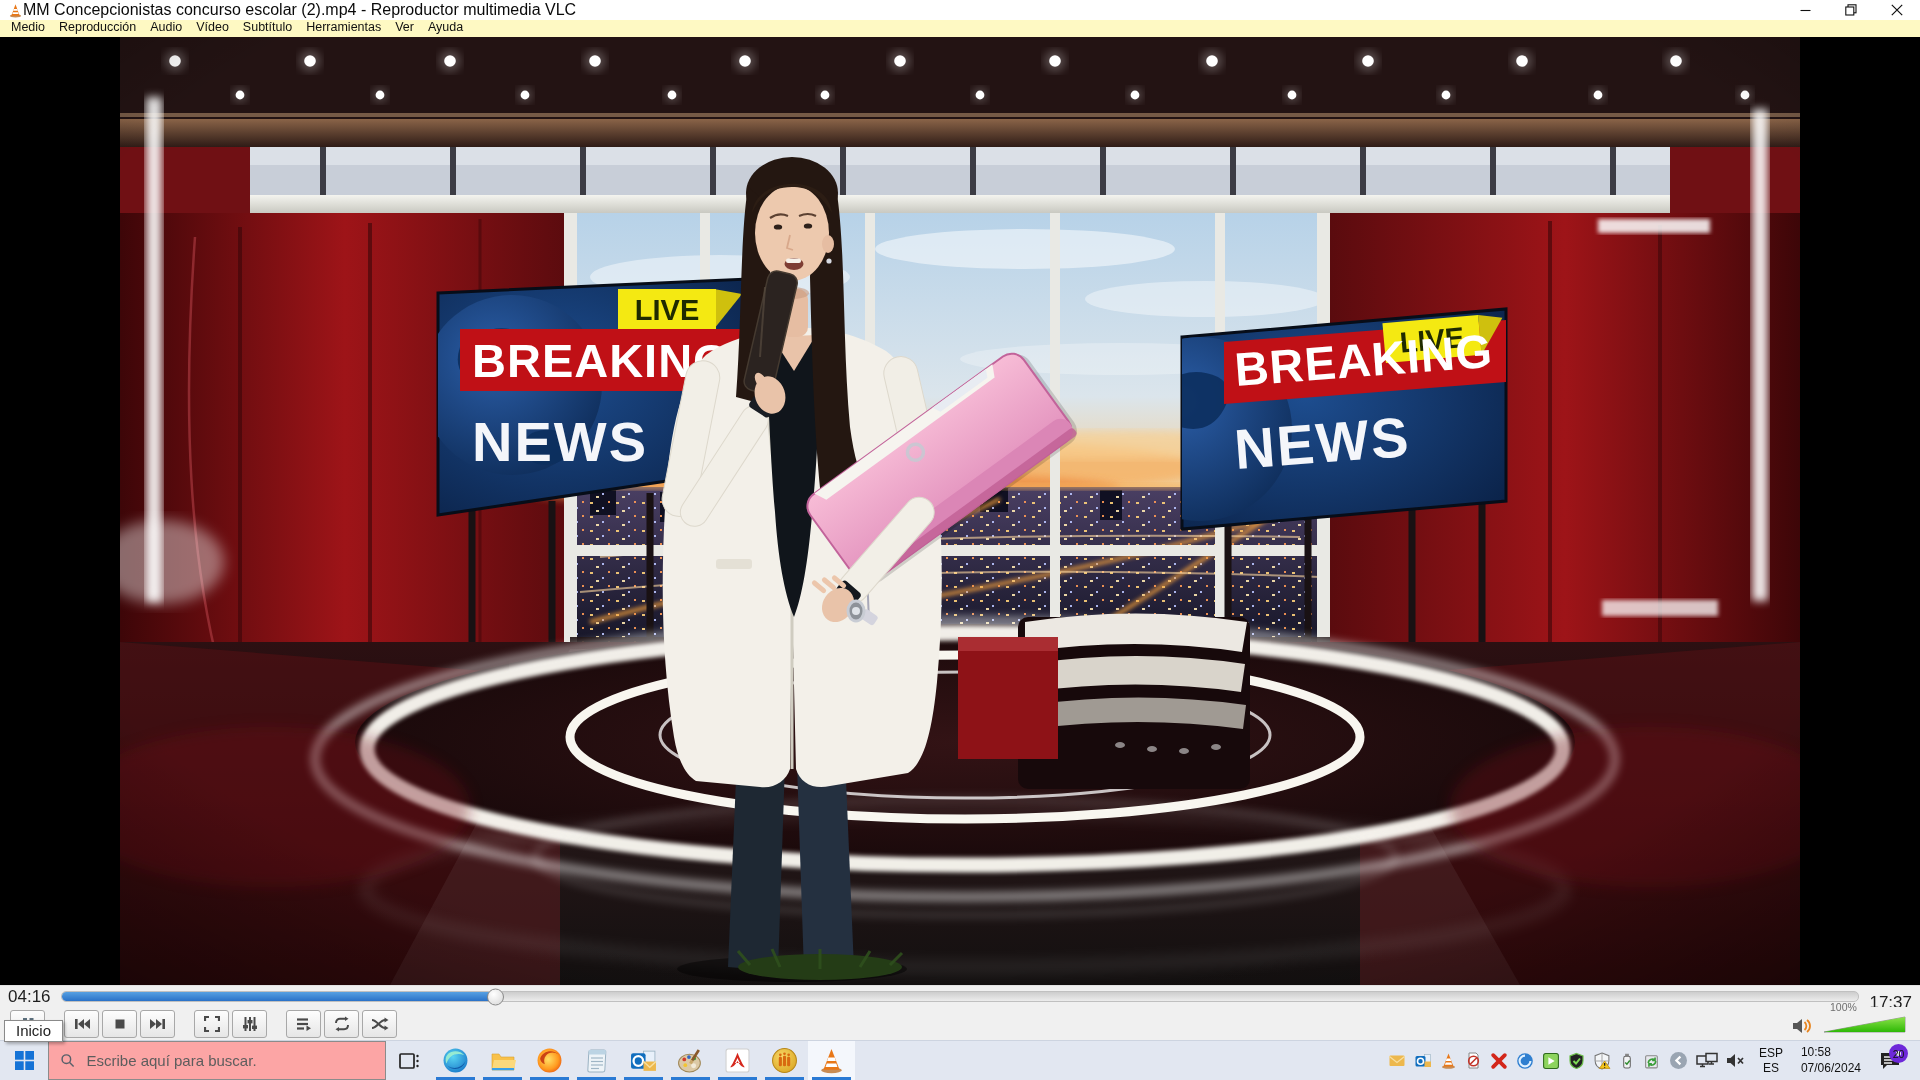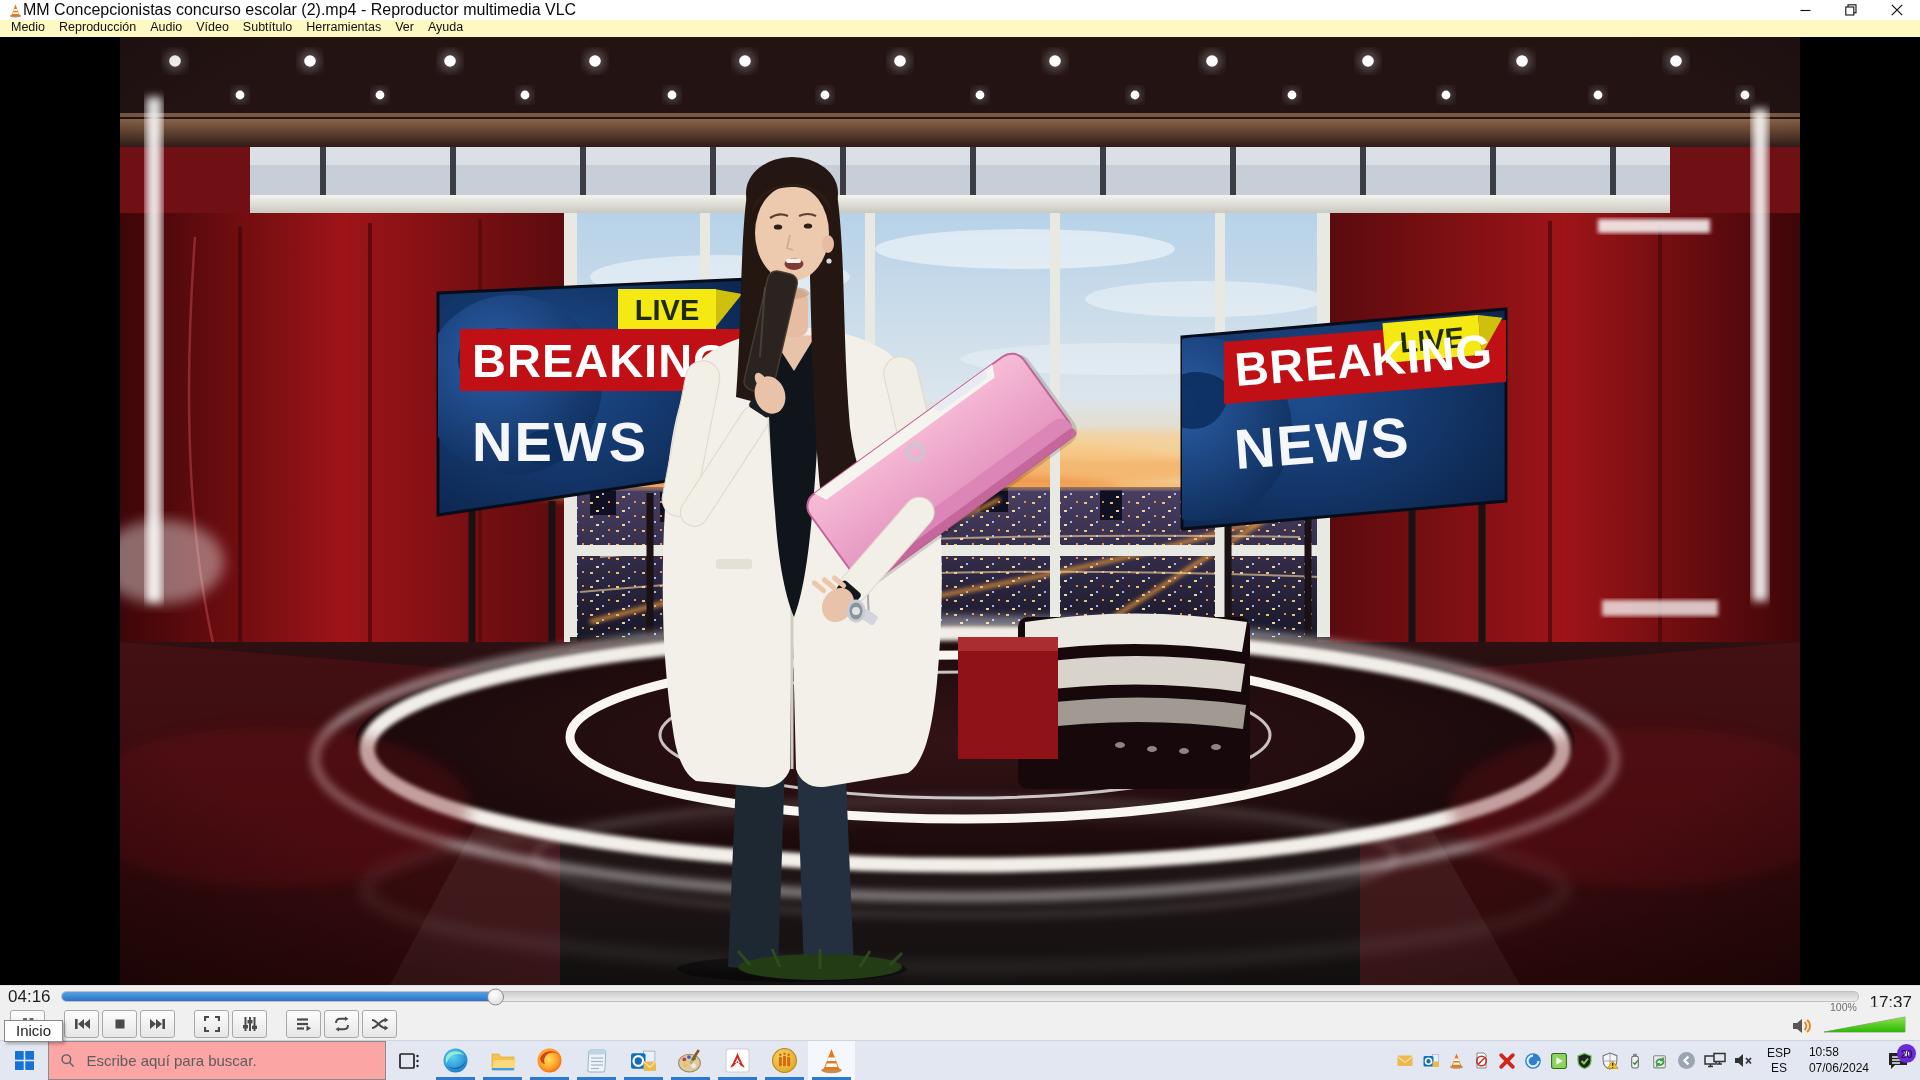--- a/index.html
+++ b/index.html
@@ -48,21 +48,21 @@
   .start{width:48px;display:flex;align-items:center;justify-content:center;}
   .searchbox{width:338px;background:#fca5a5;border:1px solid #8b8b8b;display:flex;align-items:center;
              padding:0 11px;gap:9px;box-sizing:border-box;}
   .searchbox input{border:none;outline:none;background:transparent;font-size:15px;color:#444;width:100%;
                    font-family:"Liberation Sans",sans-serif;}
   .searchbox input::placeholder{color:#5d5d5d;opacity:1;}
   .tv-slot{width:46px;display:flex;align-items:center;justify-content:center;}
   .tb-app{width:47px;position:relative;display:flex;align-items:center;justify-content:center;}
   .tb-app .ul{position:absolute;bottom:0;left:4px;right:4px;height:3px;background:#2a7ad4;}
   .tb-app.active{background:#f4f7fc;}
-  .tray{margin-left:auto;display:flex;align-items:center;gap:8px;padding-right:4px;}
+  .tray{margin-left:auto;display:flex;align-items:center;gap:8px;padding-right:12px;}
   .tray svg{display:block;}
   .lang{font-size:12px;color:#111;text-align:center;line-height:1.25;padding:0 5px;}
   .clock{font-size:12px;color:#111;line-height:1.3;padding:0 5px;white-space:nowrap;}
   .notif{position:relative;width:34px;height:100%;display:flex;align-items:center;justify-content:center;}
   .notif .badge{position:absolute;right:0px;bottom:17px;width:19px;height:19px;border-radius:50%;
                 border:7px solid #6d28d9;background:rgba(235,239,246,.9);font-size:10.5px;color:#111;
                 display:flex;align-items:center;justify-content:center;box-sizing:border-box;margin-left:32px;}
 </style>
 </head>
 <body>

